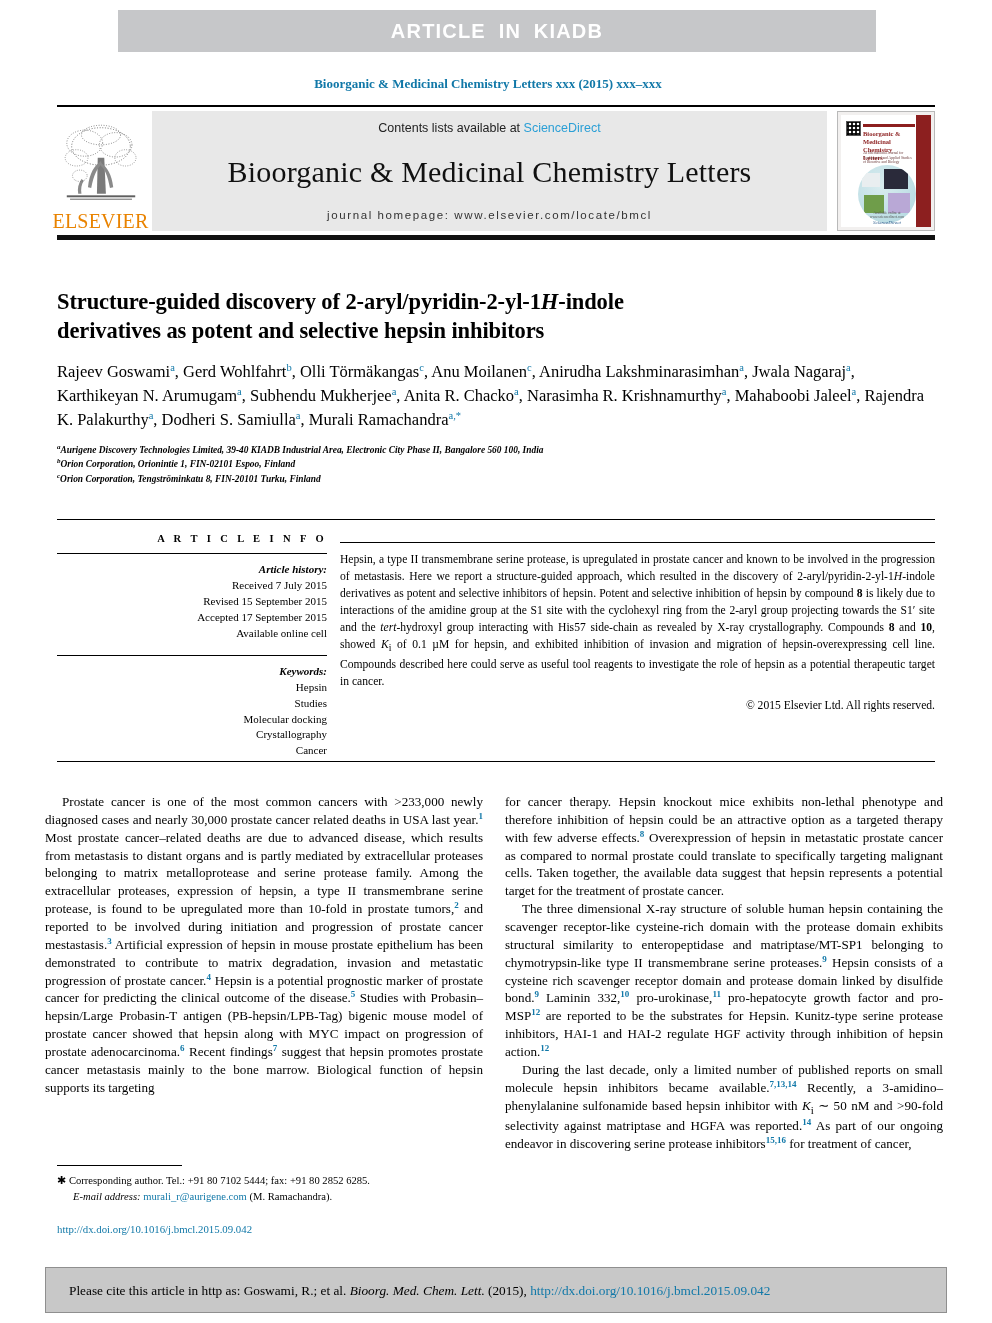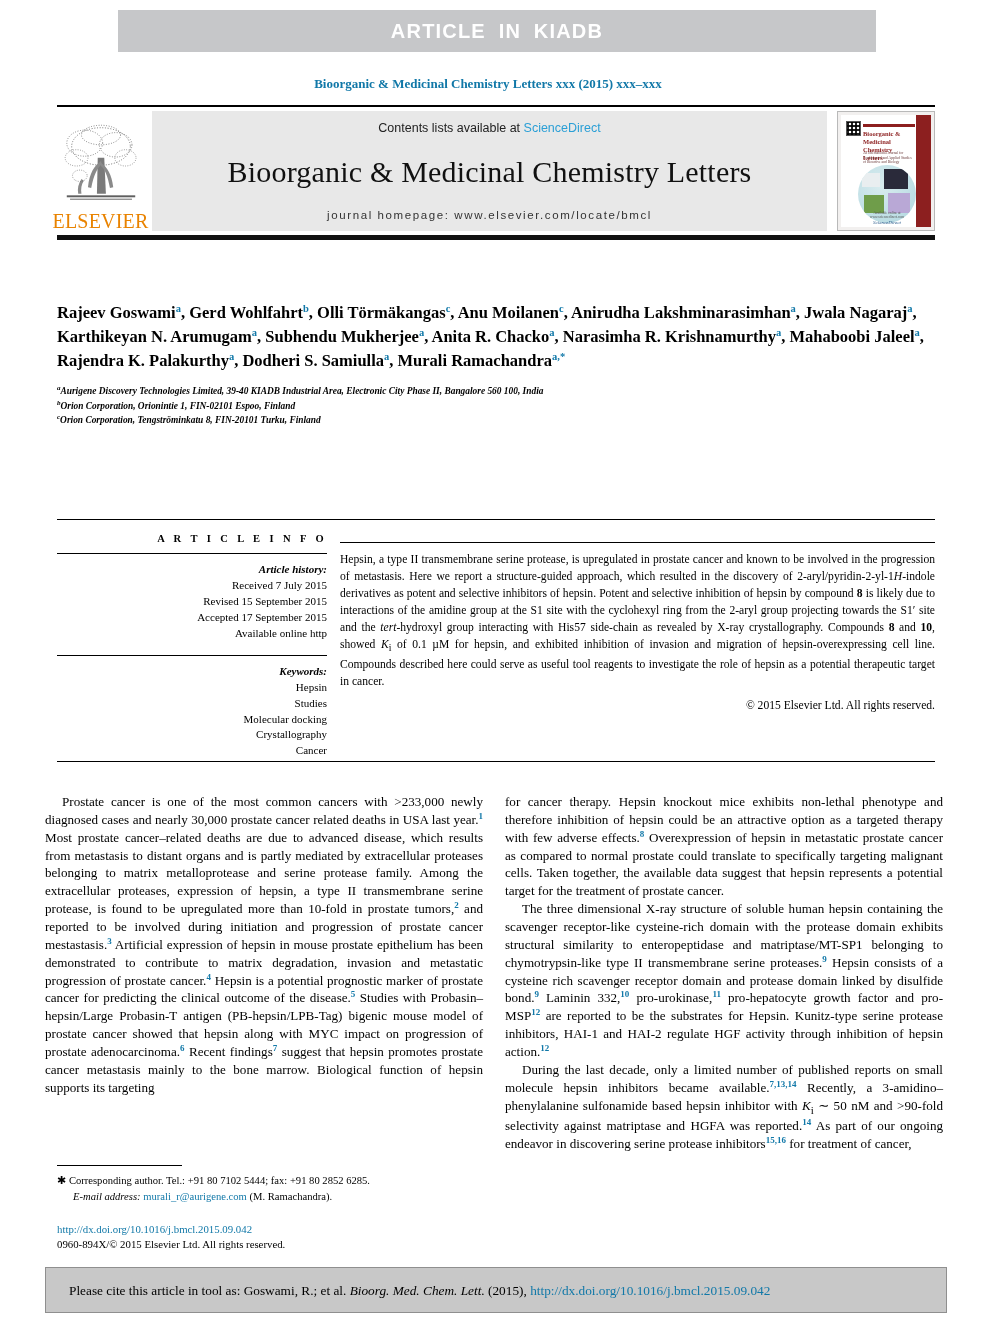--- a/index.html
+++ b/index.html
@@ -222,21 +222,20 @@
     color: #000;
     margin: 0;
   }
   .paper-title .ital { font-style: italic; }
   .authors {
     font-family: "Liberation Serif", serif;
     font-size: 16.5px;
     line-height: 1.46;
     margin-top: 14px;
     color: #000;
-    font-weight: bold;
   }
   .authors sup {
     color: #1178a8;
     font-size: 10.5px;
     vertical-align: super;
     line-height: 0;
   }
   .affils {
     margin-top: 11px;
     font-family: "Liberation Serif", serif;
@@ -466,39 +465,43 @@
         </div>
         <div class="cover-footer">Available online at www.sciencedirect.com</div>
         <div class="cover-sdlogo">ScienceDirect</div>
       </div>
     </div>
   </div>
   <div class="masthead-rule-bottom"></div>
 </div>
 
 <div class="titleblock">
+  <h1 class="paper-title">
+    <span>Structure-guided discovery of 2-aryl/pyridin-2-yl-1</span><span class="ital">H</span><span>-indole</span><br>
+    <span>derivatives as potent and selective hepsin inhibitors</span>
+  </h1>
   <div class="authors" id="author-list"><span>Rajeev Goswami</span><sup>a</sup>, <span>Gerd Wohlfahrt</span><sup>b</sup>, <span>Olli Törmäkangas</span><sup>c</sup>, <span>Anu Moilanen</span><sup>c</sup>, <span>Anirudha Lakshminarasimhan</span><sup>a</sup>, <span>Jwala Nagaraj</span><sup>a</sup>, <span>Karthikeyan N. Arumugam</span><sup>a</sup>, <span>Subhendu Mukherjee</span><sup>a</sup>, <span>Anita R. Chacko</span><sup>a</sup>, <span>Narasimha R. Krishnamurthy</span><sup>a</sup>, <span>Mahaboobi Jaleel</span><sup>a</sup>, <span>Rajendra K. Palakurthy</span><sup>a</sup>, <span>Dodheri S. Samiulla</span><sup>a</sup>, <span>Murali Ramachandra</span><sup>a,*</sup></div>
   <div class="affils" id="affil-list">
       <div><sup>a</sup><span>Aurigene Discovery Technologies Limited, 39-40 KIADB Industrial Area, Electronic City Phase II, Bangalore 560 100, India</span></div>
       <div><sup>b</sup><span>Orion Corporation, Orionintie 1, FIN-02101 Espoo, Finland</span></div>
       <div><sup>c</sup><span>Orion Corporation, Tengströminkatu 8, FIN-20101 Turku, Finland</span></div>
     </div>
 </div>
 
 <div class="band-rule-top"></div>
 
 <div class="infoblock">
   <div class="sect-head">A R T I C L E   I N F O</div>
   <div class="thin-rule"></div>
   <div class="info-label">Article history:</div>
   <div id="history-lines">
       <div class="info-line">Received 7 July 2015</div>
       <div class="info-line">Revised 15 September 2015</div>
       <div class="info-line">Accepted 17 September 2015</div>
-      <div class="info-line">Available online http</div>
+      <div class="info-line">Available online cell</div>
     </div>
   <div class="thin-rule" style="margin-top:13px;margin-bottom:8px;"></div>
   <div class="info-label">Keywords:</div>
   <div id="keyword-lines">
       <div class="info-line">Hepsin</div>
       <div class="info-line">Studies</div>
       <div class="info-line">Molecular docking</div>
       <div class="info-line">Crystallography</div>
       <div class="info-line">Cancer</div>
     </div>
@@ -566,20 +569,19 @@
   </div>
   <div style="padding-left:16px;">
     <span class="i">E-mail address:</span>
     <span class="link">murali_r@aurigene.com</span>
     <span>(M. Ramachandra).</span>
   </div>
 </div>
 
 <div class="issn-block">
   <div class="issn-doi">http://dx.doi.org/10.1016/j.bmcl.2015.09.042</div>
-  <div>0960-894X/© 2015 Elsevier Ltd. All rights reserved.</div>
 </div>
 
 <div class="cite-bar">
   <div class="cite-text">
-    <span>Please cite this article in tool as: Goswami, R.; et al. </span><span class="i">Bioorg. Med. Chem. Lett.</span><span> (2015), </span><span class="link">http://dx.doi.org/10.1016/j.bmcl.2015.09.042</span>
+    <span>Please cite this article in http as: Goswami, R.; et al. </span><span class="i">Bioorg. Med. Chem. Lett.</span><span> (2015), </span><span class="link">http://dx.doi.org/10.1016/j.bmcl.2015.09.042</span>
   </div>
 </div>
 
 </body></html>

